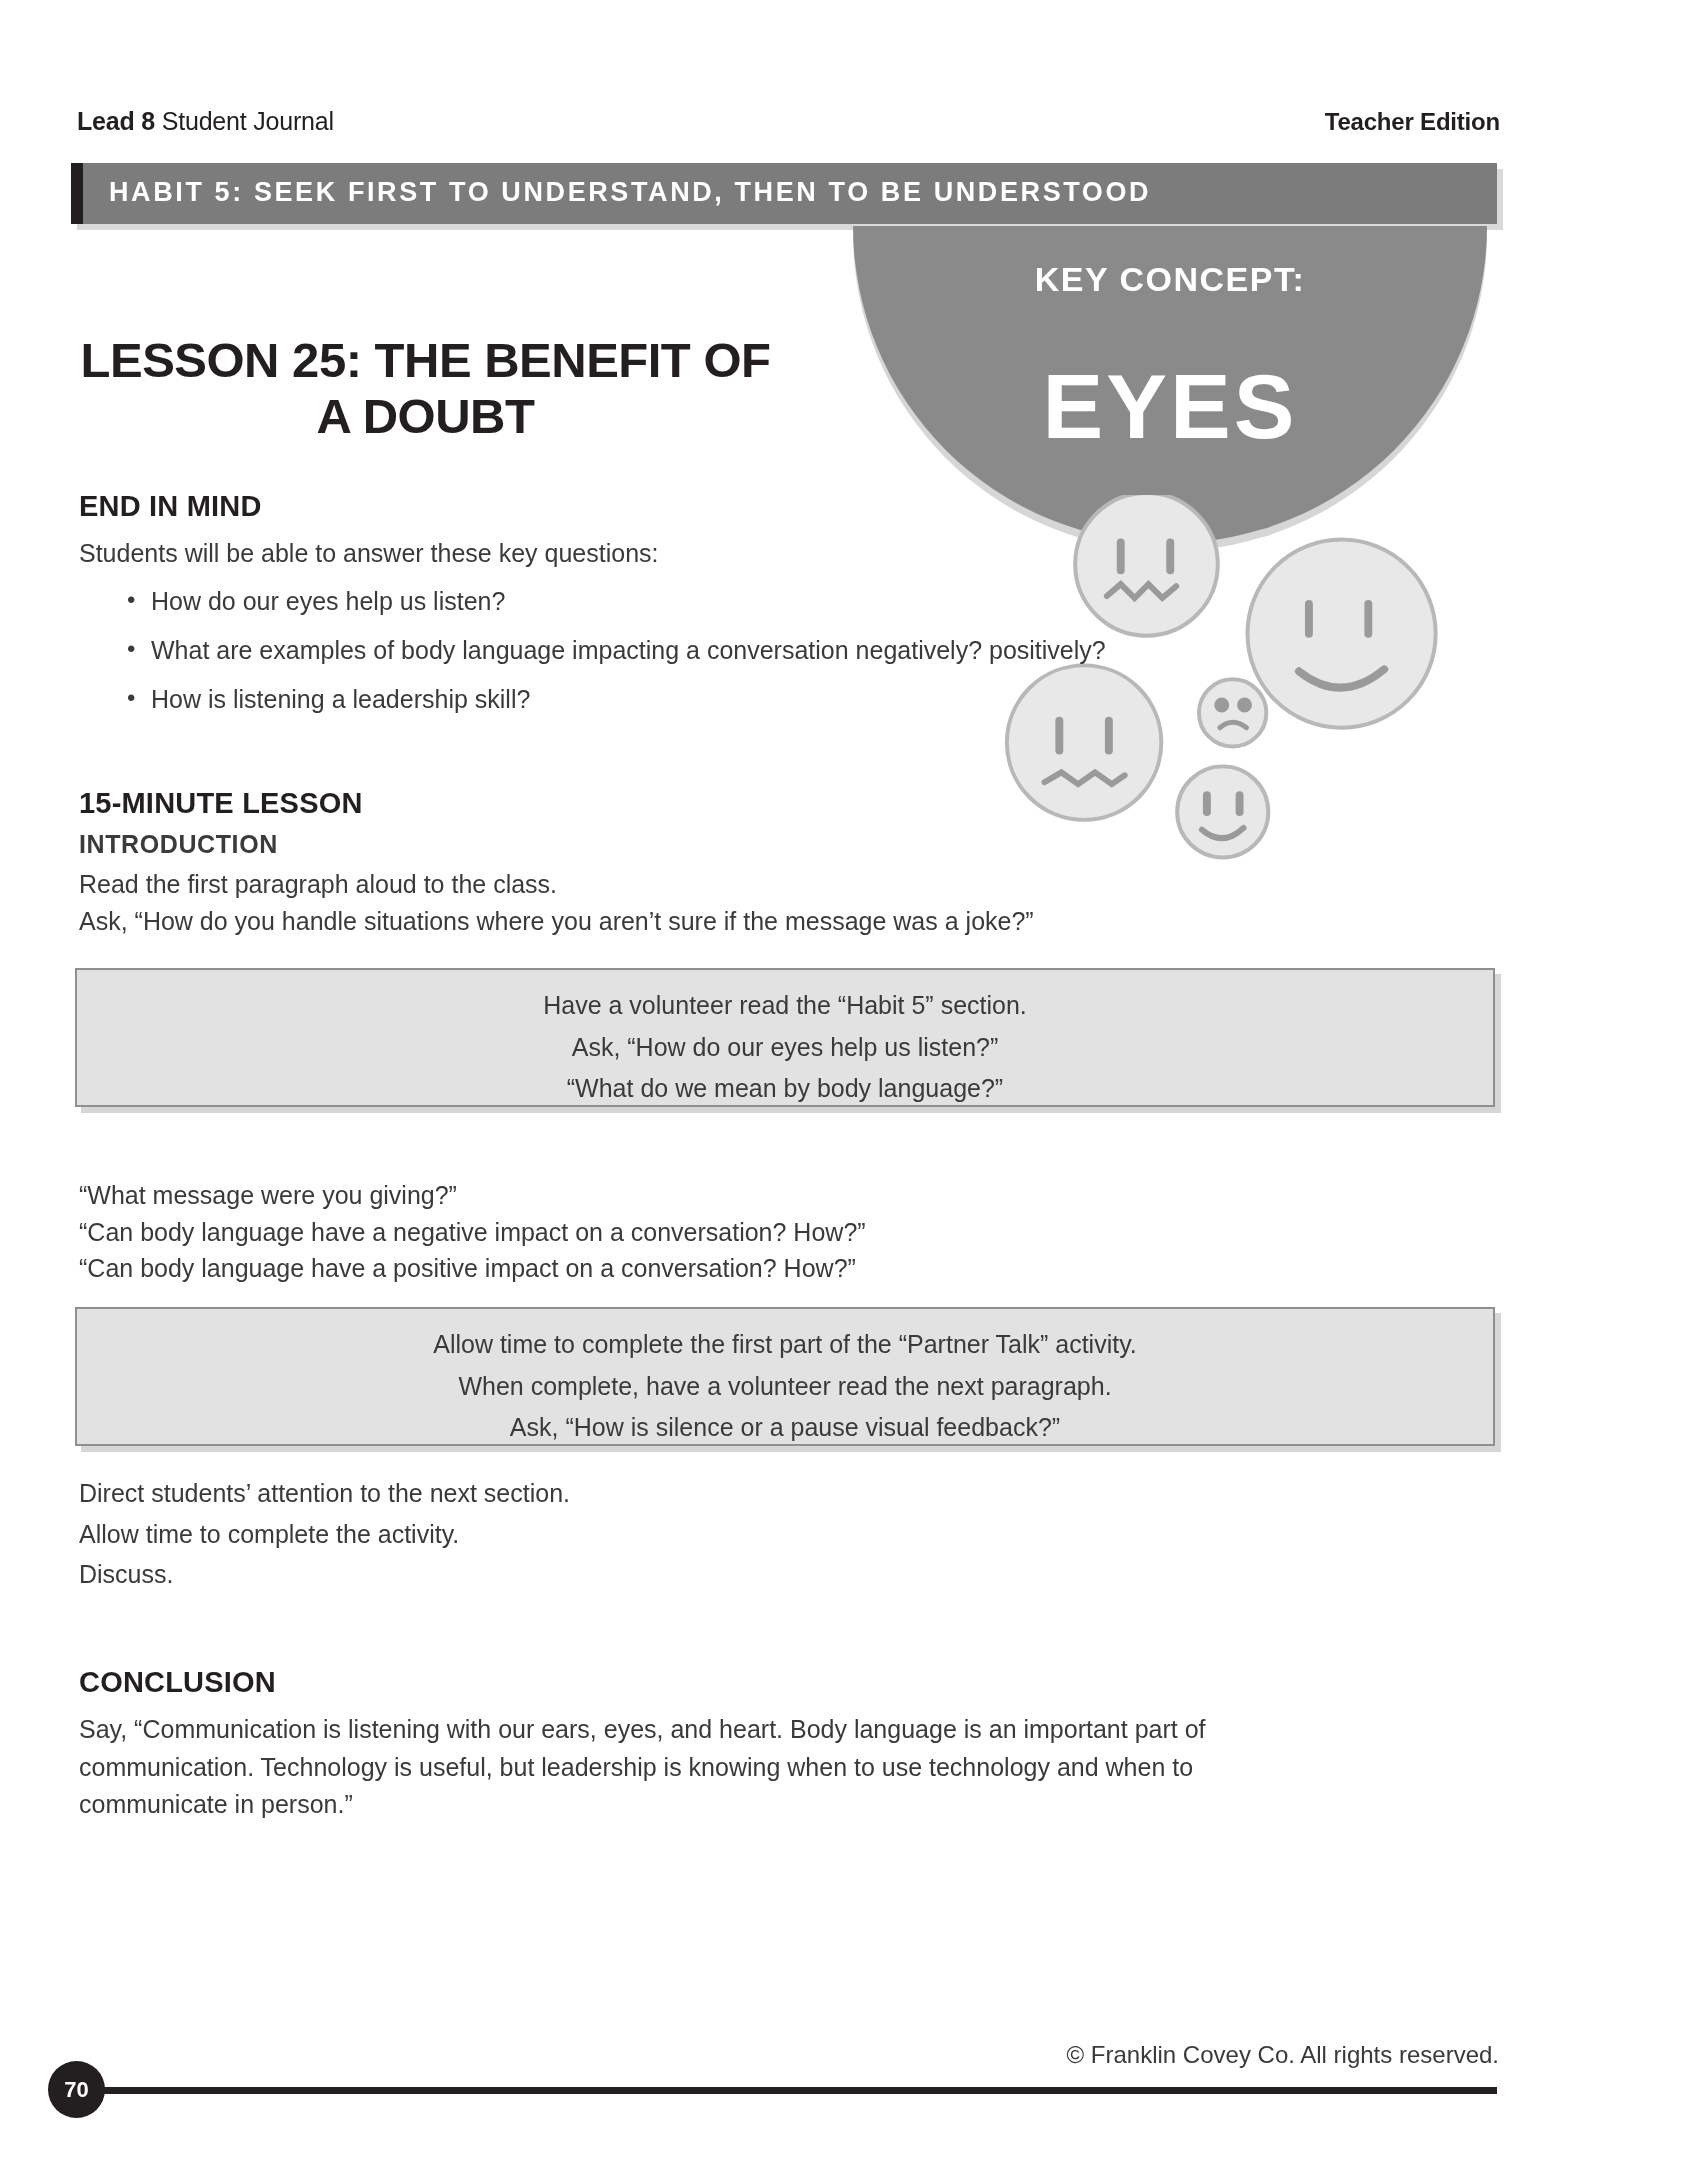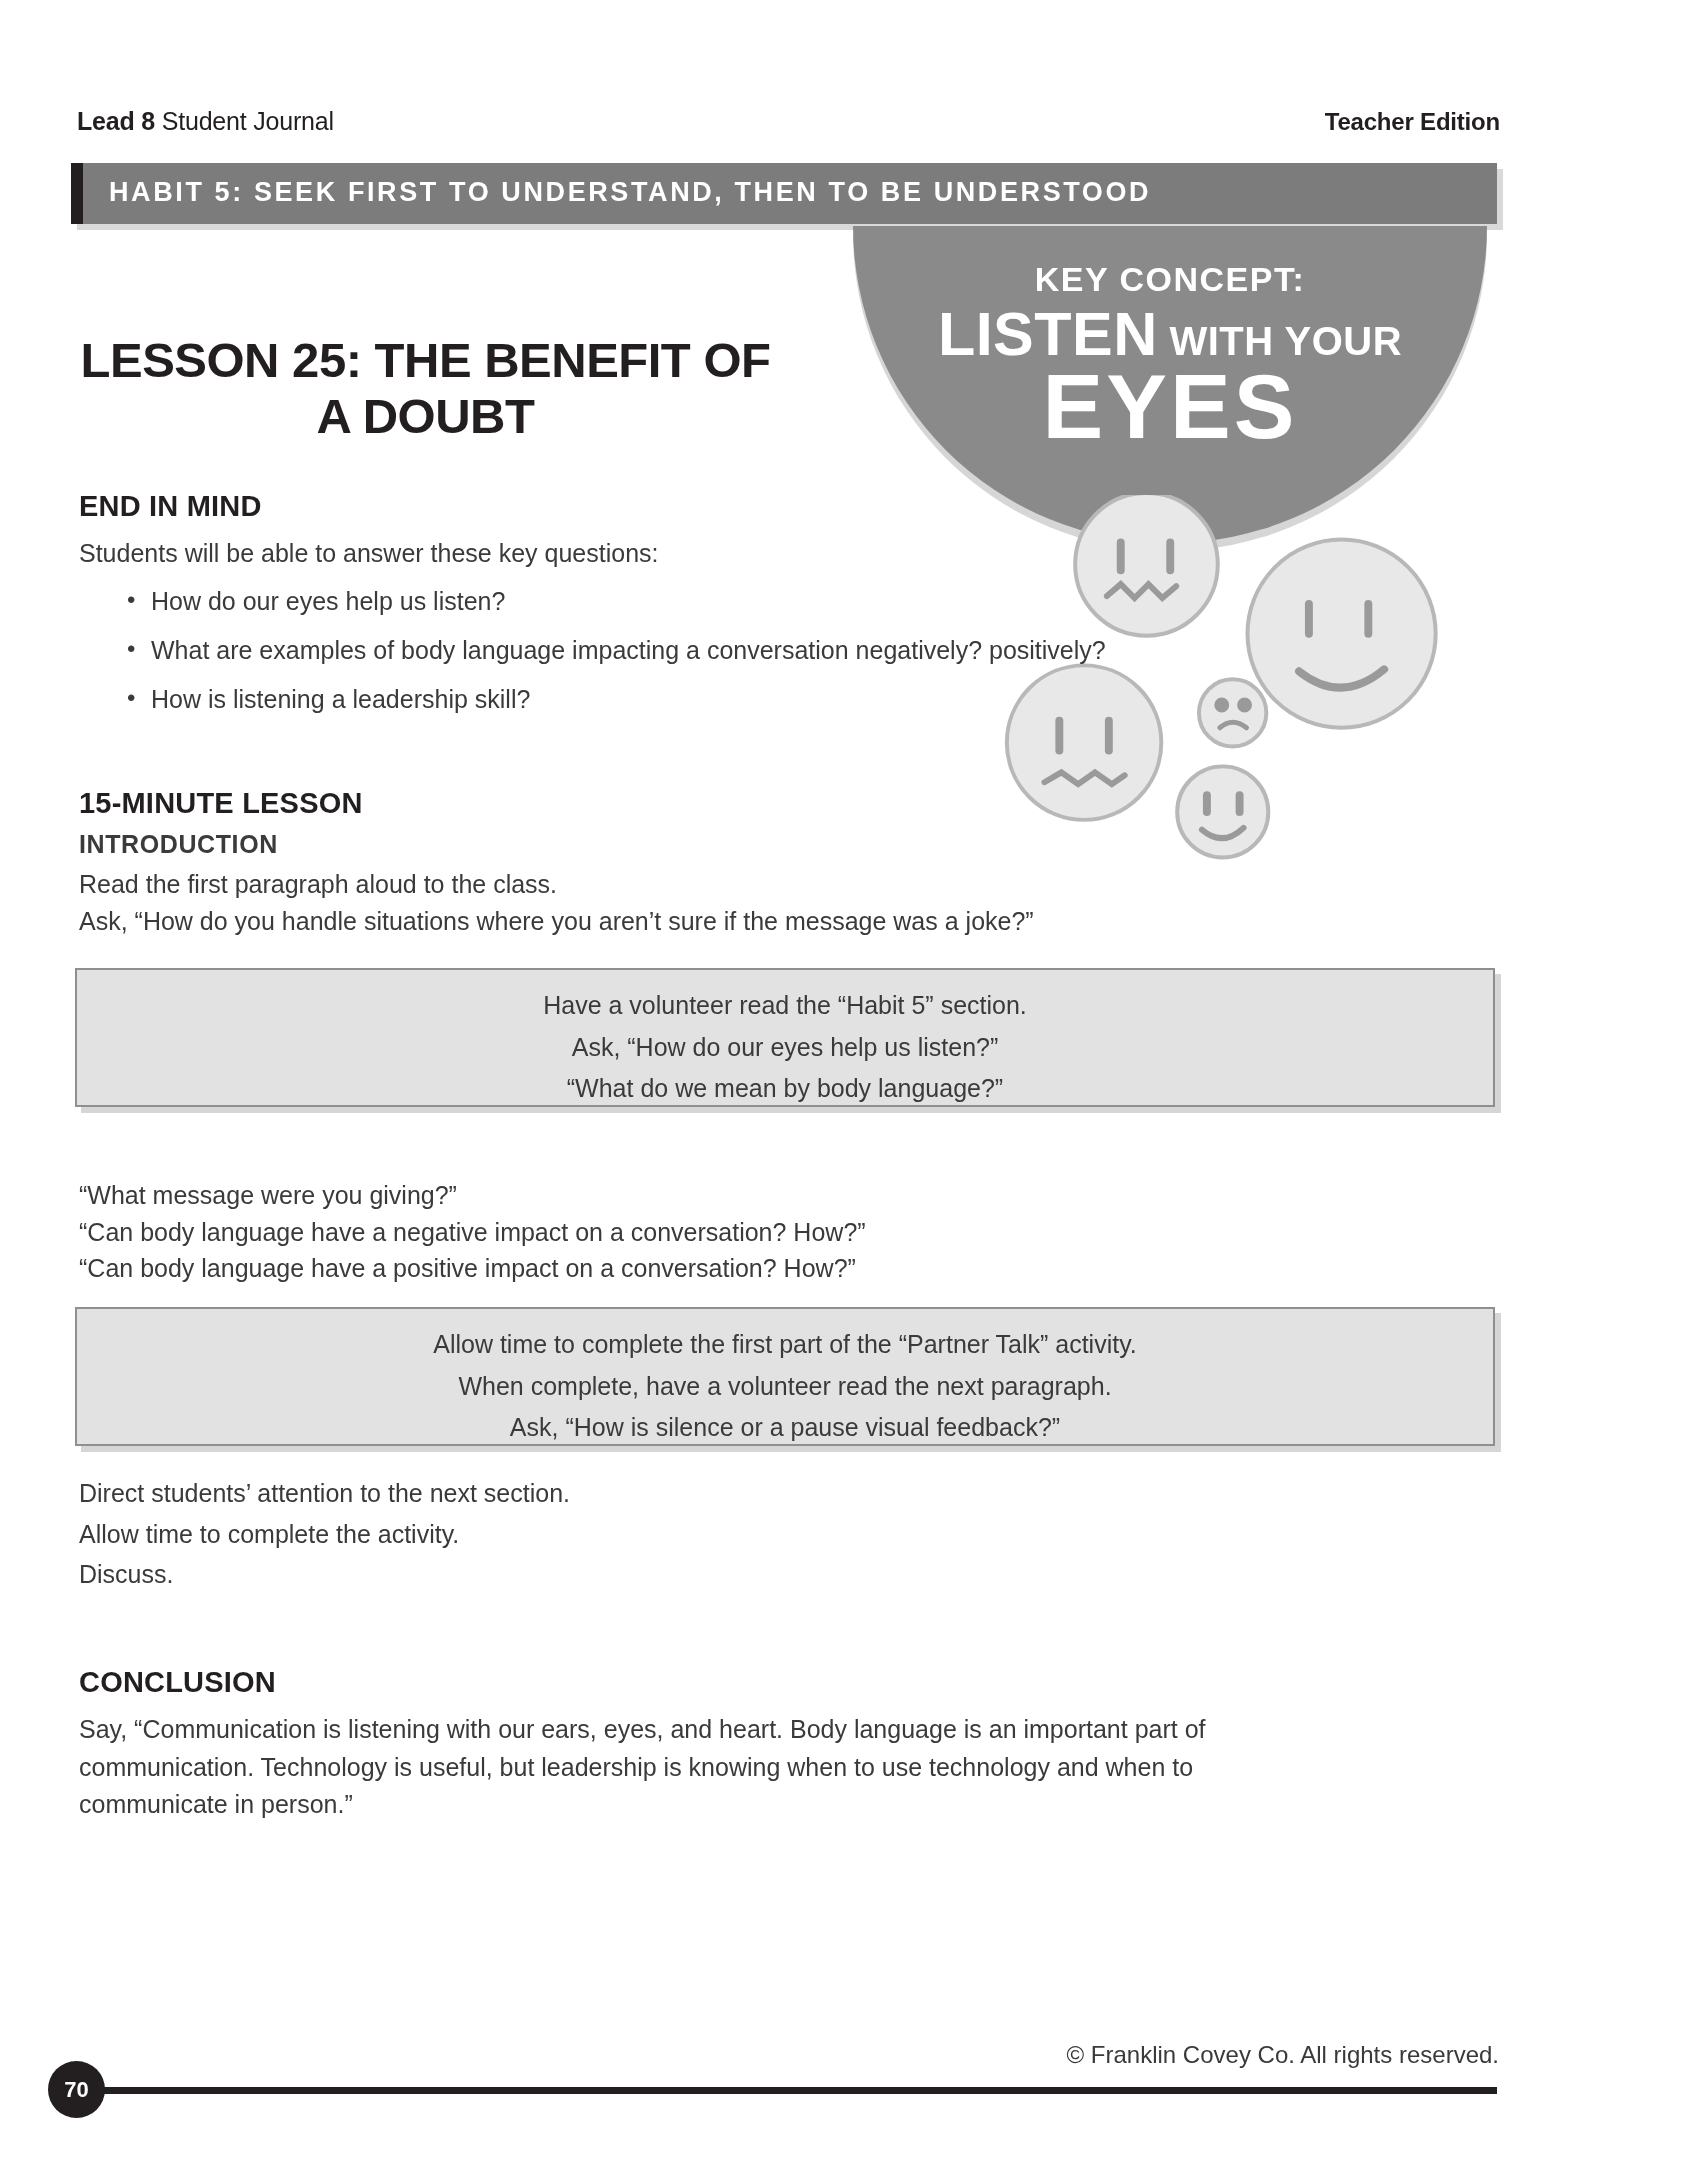--- a/index.html
+++ b/index.html
@@ -244,23 +244,20 @@
     <div class="header-right">Teacher Edition</div>
   </div>
 
   <div class="habit-banner">
     <div class="accent"></div>
     <div class="txt">HABIT 5: SEEK FIRST TO UNDERSTAND, THEN TO BE UNDERSTOOD</div>
   </div>
 
   <div class="keyconcept">
     <div class="kc-label">KEY CONCEPT:</div>
-    <div class="kc-line2">
-      <span class="big">LISTEN</span><span class="small"> WITH YOUR</span>
-    </div>
     <div class="kc-line3">EYES</div>
   </div>
 
   <div class="doodles">
     <svg width="515" height="416" viewBox="0 0 520 420" xmlns="http://www.w3.org/2000/svg" aria-hidden="true">
       <g fill="#e8e8e8" stroke="#b8b8b8" stroke-width="4">
 
         <circle cx="158" cy="70" r="72"></circle>
 
         <circle cx="355" cy="140" r="95"></circle>

